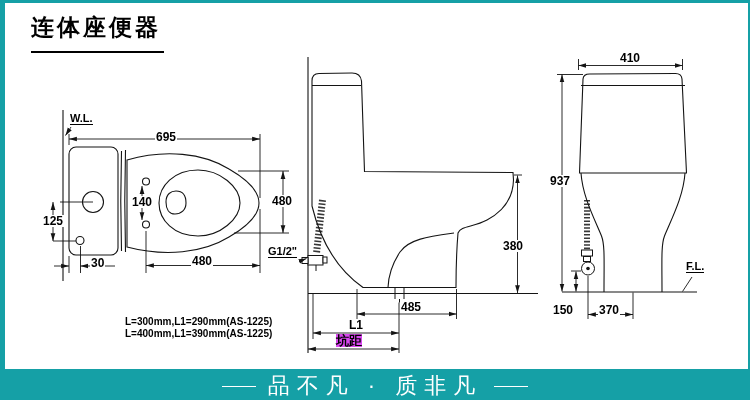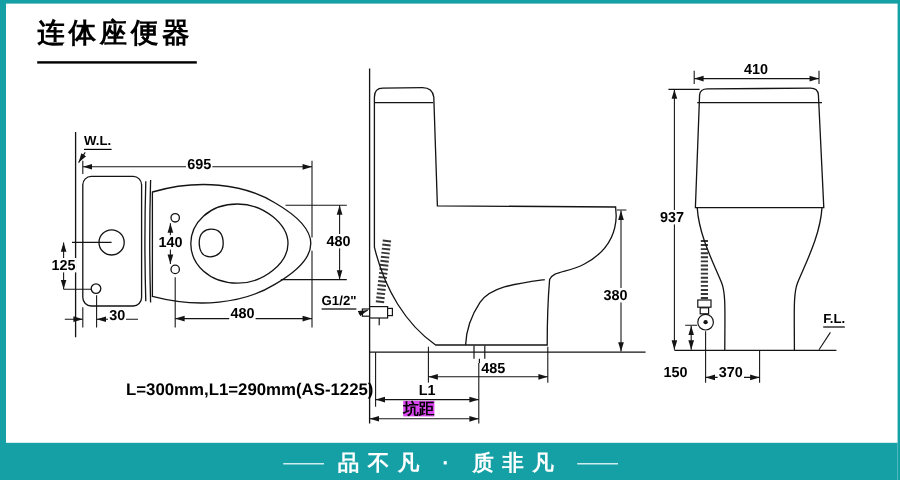--- a/index.html
+++ b/index.html
@@ -15,28 +15,28 @@
   .title {
     font-family:"Liberation Serif", serif; font-weight:bold; font-size:23px;
     letter-spacing:3px; border-bottom:2px solid #000; padding:0 3px 12px 0;
   }
   .model { font-weight:bold; font-size:25px; letter-spacing:1px; }
   .dim { font-weight:bold; font-size:12px; }
   .dim.bg { background:#fff; padding:0 1px;text-align:center; }
   .sm { font-weight:bold; font-size:11px; }
   .und { border-bottom:1.5px solid #000; padding-bottom:0; }
   .pit { font-weight:bold; font-size:13px; background:#d946ef; }
-  .note { font-weight:bold; font-size:14px; letter-spacing:0; }
+  .note { font-weight:bold; font-size:10px; letter-spacing:0;margin-left:20px; }
   svg { position:absolute; left:0; top:0; }
   .banner {
     position:absolute; left:-5px; right:-2px; top:366px; height:34px;
     background:var(--accent); display:flex; align-items:center; justify-content:center; gap:12px;
   }
   .banner-line { width:34px; height:1px; background:#fff; }
-  .slogan { color:#fff; font-size:18px; letter-spacing:7px; font-weight:700; }
+  .slogan { color:#fff; font-size:22px; letter-spacing:7px; font-weight:400; }
 </style>
 </head>
 <body>
 
 <div class="sheet">
 
   <svg width="750" height="370" viewBox="0 0 750 370">
     <defs>
       <marker id="arr" viewBox="0 0 10 8" refX="10" refY="4" markerWidth="9" markerHeight="7" orient="auto-start-reverse">
         <path d="M0,1 L10,4 L0,7 Z" fill="#141414"></path>
@@ -148,20 +148,21 @@
   <div class="abs dim bg" style="left:186px; top:252px">480</div>
   <div class="abs dim bg" style="left:266px; top:192px">480</div>
 
   <div class="abs sm und" style="left:263px; top:243px">G1/2"</div>
   <div class="abs dim bg" style="left:497px; top:237px">380</div>
   <div class="abs dim bg" style="left:395px; top:298px">485</div>
   <div class="abs dim bg" style="left:343px; top:316px">L1</div>
   <div class="abs pit" style="left:331px; top:331px">坑距</div>
 
   <div class="abs note" style="left:100px; top:314px">L=300mm,L1=290mm(AS-1225)</div>
+  <div class="abs note" style="left:100px; top:326px">L=400mm,L1=390mm(AS-1225)</div>
 
   <div class="abs dim bg" style="left:614px; top:49px">410</div>
   <div class="abs dim bg" style="left:544px; top:172px">937</div>
   <div class="abs dim" style="left:548px; top:301px">150</div>
   <div class="abs dim bg" style="left:593px; top:301px">370</div>
   <div class="abs sm und" style="left:681px; top:258px">F.L.</div>
 
   <div class="banner">
     <div class="banner-line"></div>
     <div class="slogan">品不凡 · 质非凡</div>

